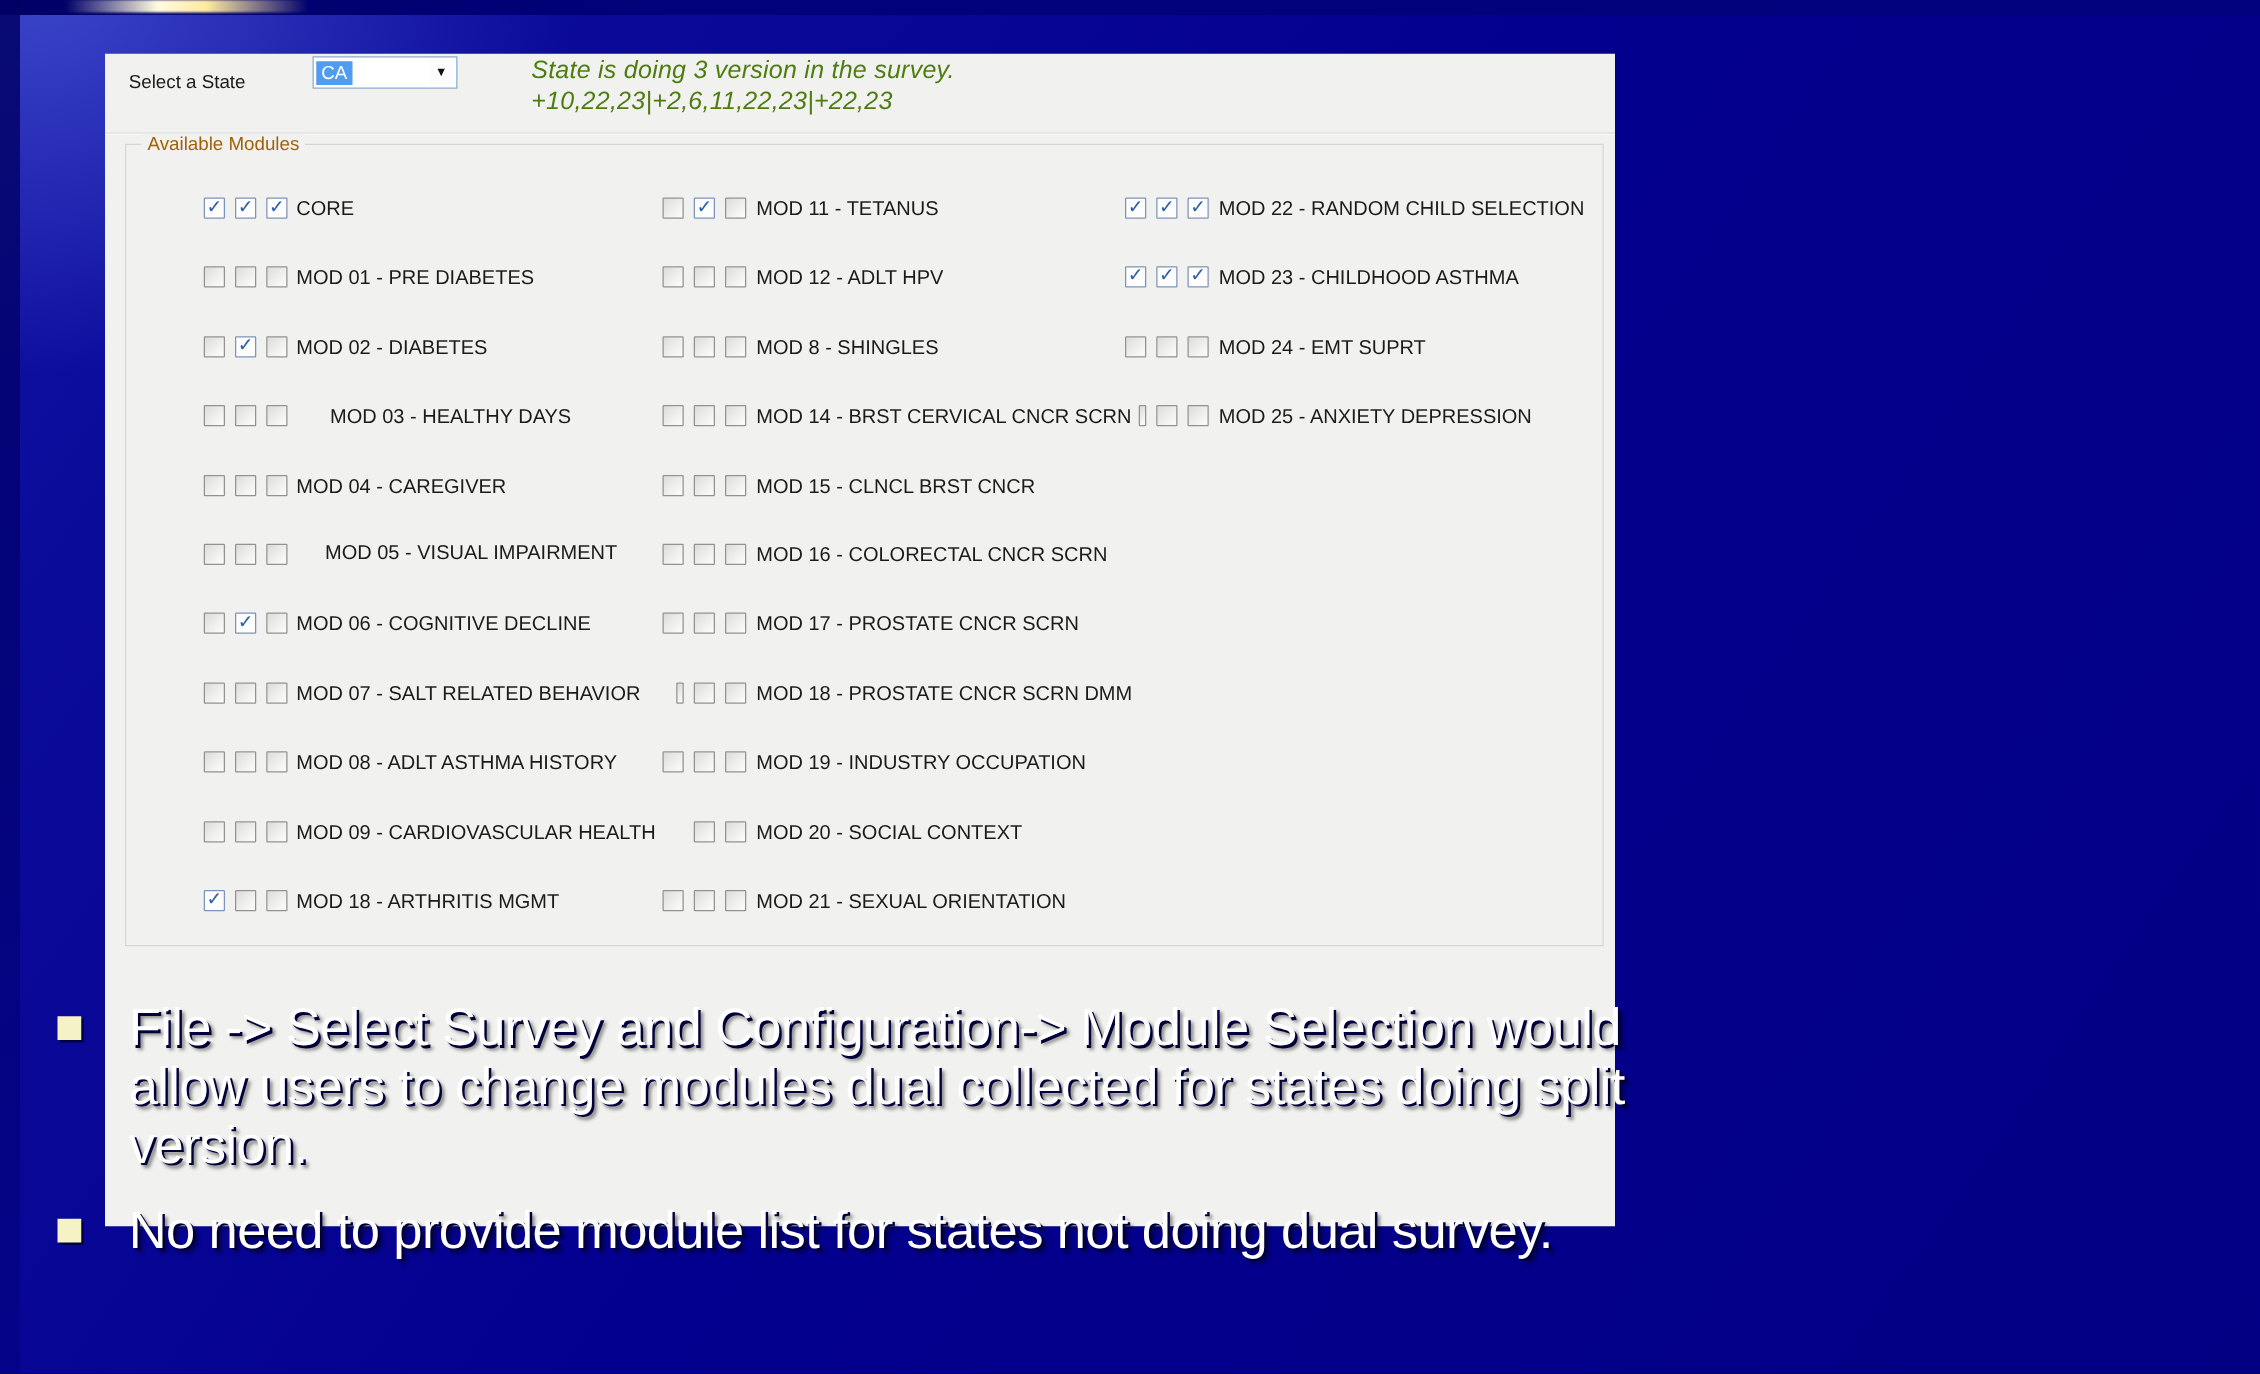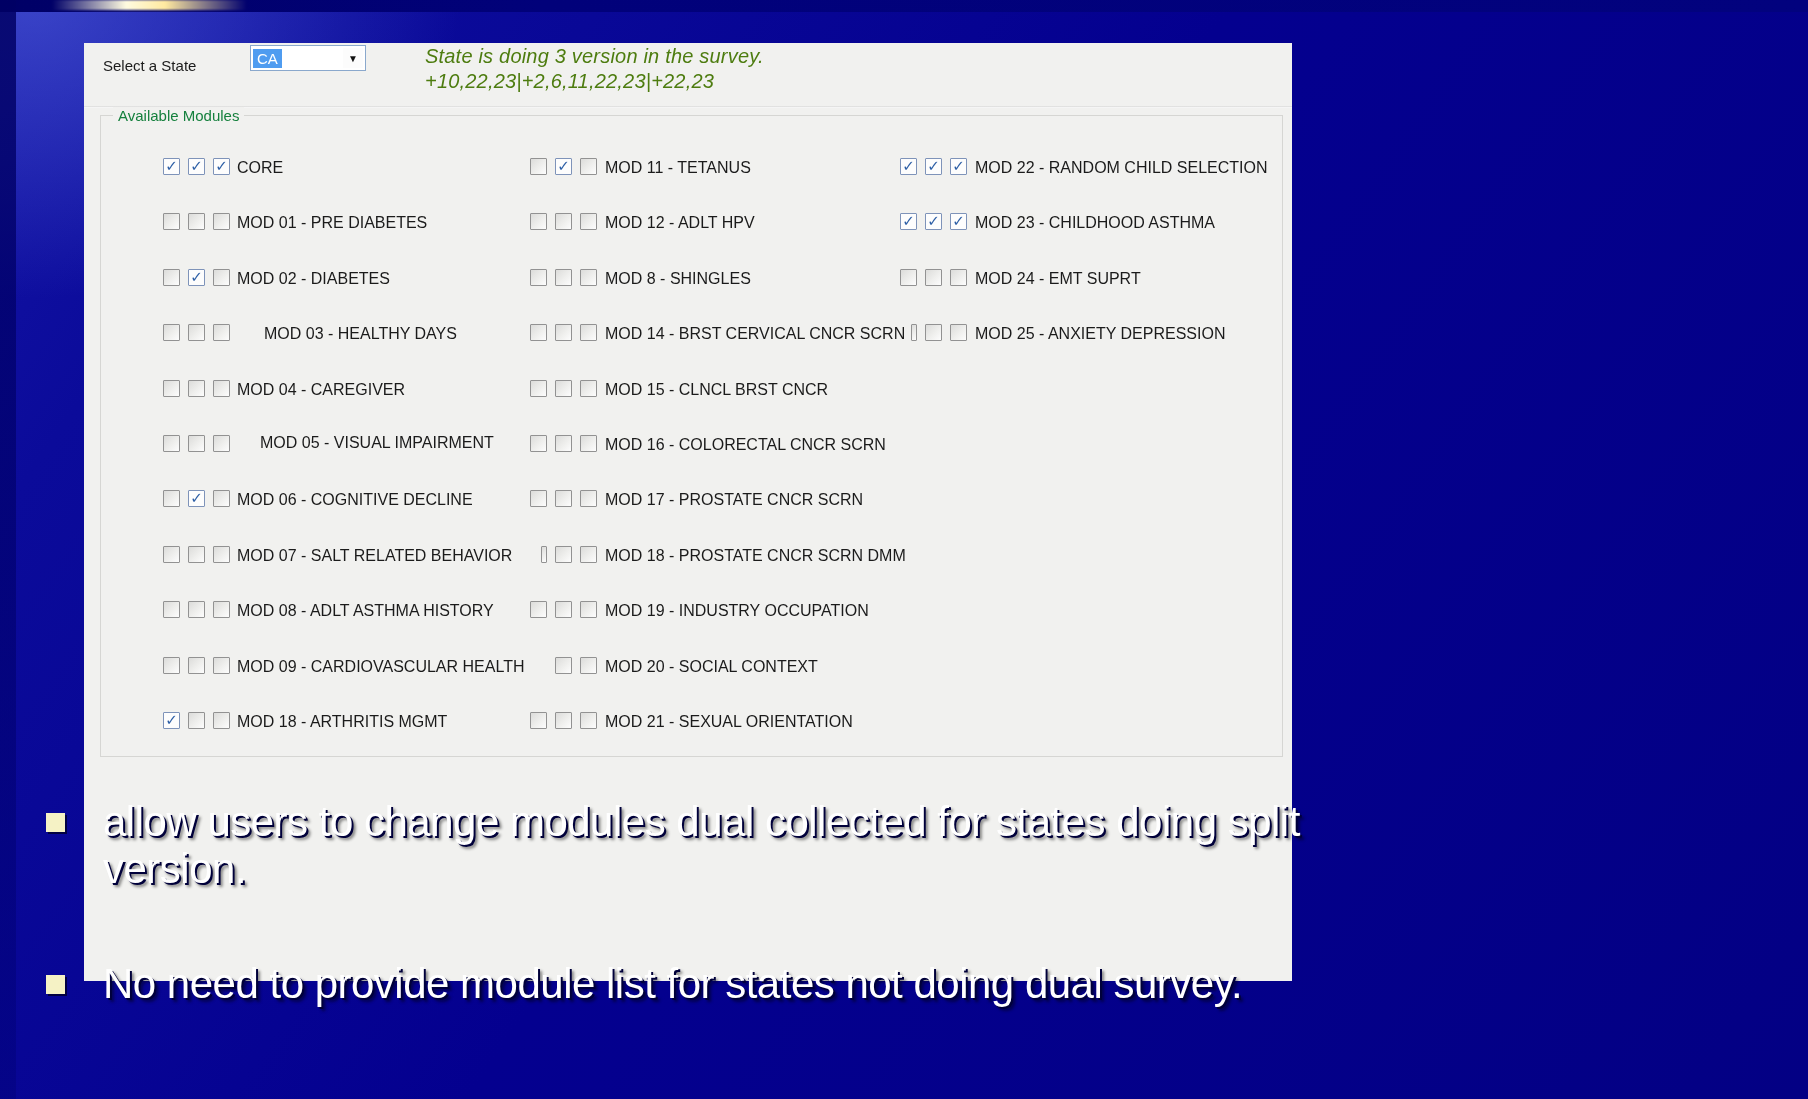--- a/index.html
+++ b/index.html
@@ -27,21 +27,21 @@
   .combo-value{margin-left:2px;padding:1px 4px;background:#4f9cf0;color:#ffffff;font-size:15px;}
   .combo-arrow{position:absolute;right:2px;top:2px;bottom:2px;width:20px;display:flex;
     align-items:center;justify-content:center;color:#111;font-size:10px;background:#fcfcfc;}
   .note{position:absolute;left:341px;top:1px;font-style:italic;color:#4d7c0f;
     font-size:20px;line-height:25px;letter-spacing:.2px;}
   .divider{position:absolute;left:0;top:63px;width:100%;height:2px;
     background:linear-gradient(#d8d8d6,#ffffff);}
   .groupbox{position:absolute;left:16px;top:72px;width:1183px;height:642px;
     border:1px solid #d6d6d3;}
   .group-title{position:absolute;left:12px;top:-9px;background:#f1f1ef;padding:0 5px;
-    font-size:15px;color:#15803d;}
+    font-size:15px;color:#a16207;}
   .module-grid{position:absolute;inset:0;}
   .cb{position:absolute;width:17px;height:17px;border:1px solid #929292;border-radius:1px;
     background:linear-gradient(135deg,#dcdcda 0%,#efefed 55%,#fdfdfd 100%);
     display:flex;align-items:center;justify-content:center;
     font-size:15px;font-weight:bold;color:#2d5fa6;line-height:1;}
   .cb.checked{background:#fdfdfd;border-color:#7e93b9;padding-bottom:2px;}
   .cb.sliver{width:6px;overflow:hidden;color:transparent;}
   .mod-label{position:absolute;white-space:nowrap;font-size:16px;color:#1b1b1b;}
 
   
@@ -178,20 +178,21 @@
         <span class="cb sliver" style="left: 827px; top: 281.2px;"></span>
         <span class="cb" style="left: 841px; top: 281.2px;"></span>
         <span class="cb" style="left: 866px; top: 281.2px;"></span>
         <span class="mod-label" style="left: 891px; top: 282.2px;">MOD 25 - ANXIETY DEPRESSION</span>
       </div>
   </div>
 
   <div class="bullets">
       <span class="bullet-marker" style="top: 813px;"></span>
       <div class="bullet-text" style="top: 798px;">
+        <div>File -&gt; Select Survey and Configuration-&gt; Module Selection would</div>
         <div>allow users to change modules dual collected for states doing split</div>
         <div>version.</div>
       </div>
       <span class="bullet-marker" style="top: 975px;"></span>
       <div class="bullet-text" style="top: 960px;">
         <div>No need to provide module list for states not doing dual survey.</div>
       </div>
     </div>
 </div>
 

